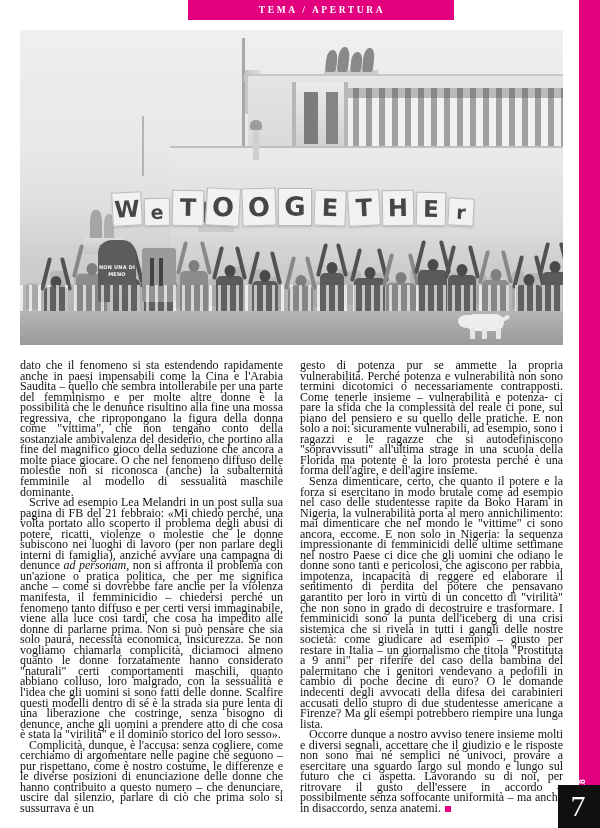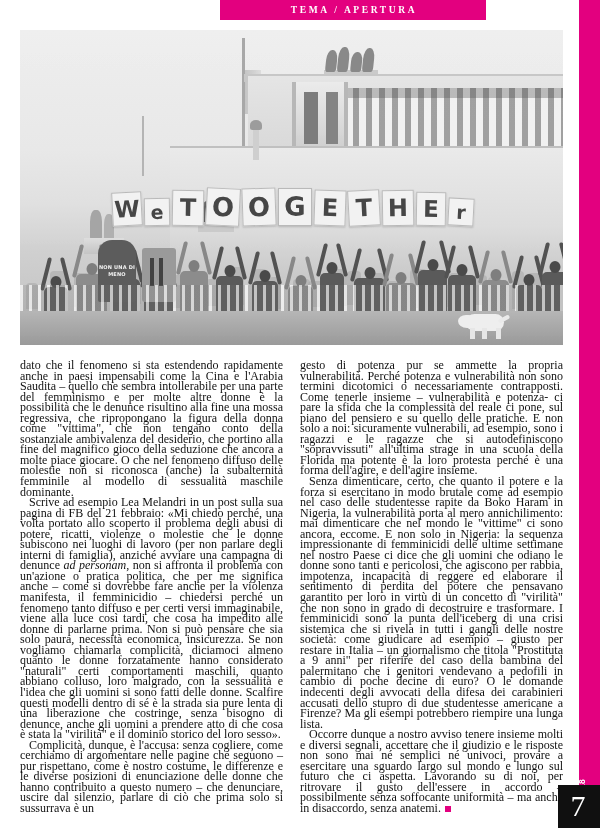--- a/index.html
+++ b/index.html
@@ -16,21 +16,21 @@
     width:600px; height:828px;
     background:#ffffff;
   }
 
   
   #section-banner {
     position:absolute;
     left:188px; top:0px;
     width:266px; height:20px;
     background:#e3007f;
-    display:flex; align-items:center; justify-content:center;margin-left:32px;
+    display:flex; align-items:center; justify-content:center;
   }
   #section-banner .label {
     color:#ffffff;
     font-family:"Liberation Serif", serif;
     font-size:9.5px;
     font-weight:bold;
     letter-spacing:2.6px;
     text-transform:uppercase;
     white-space:nowrap;
     padding-left:2px;

